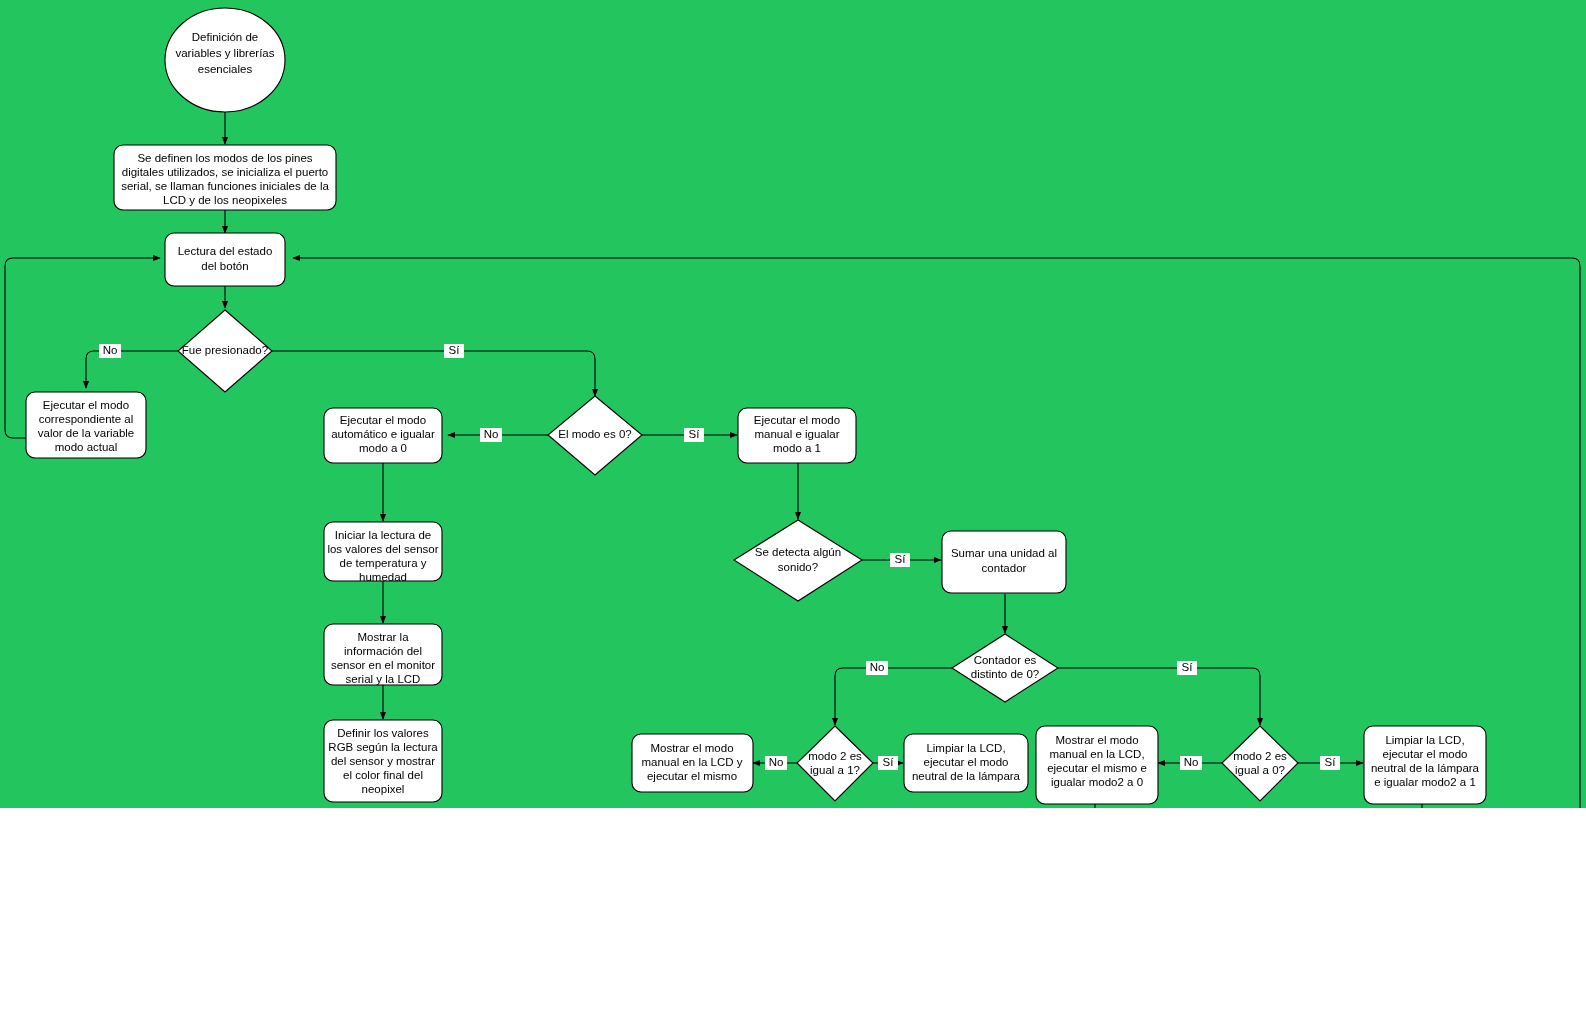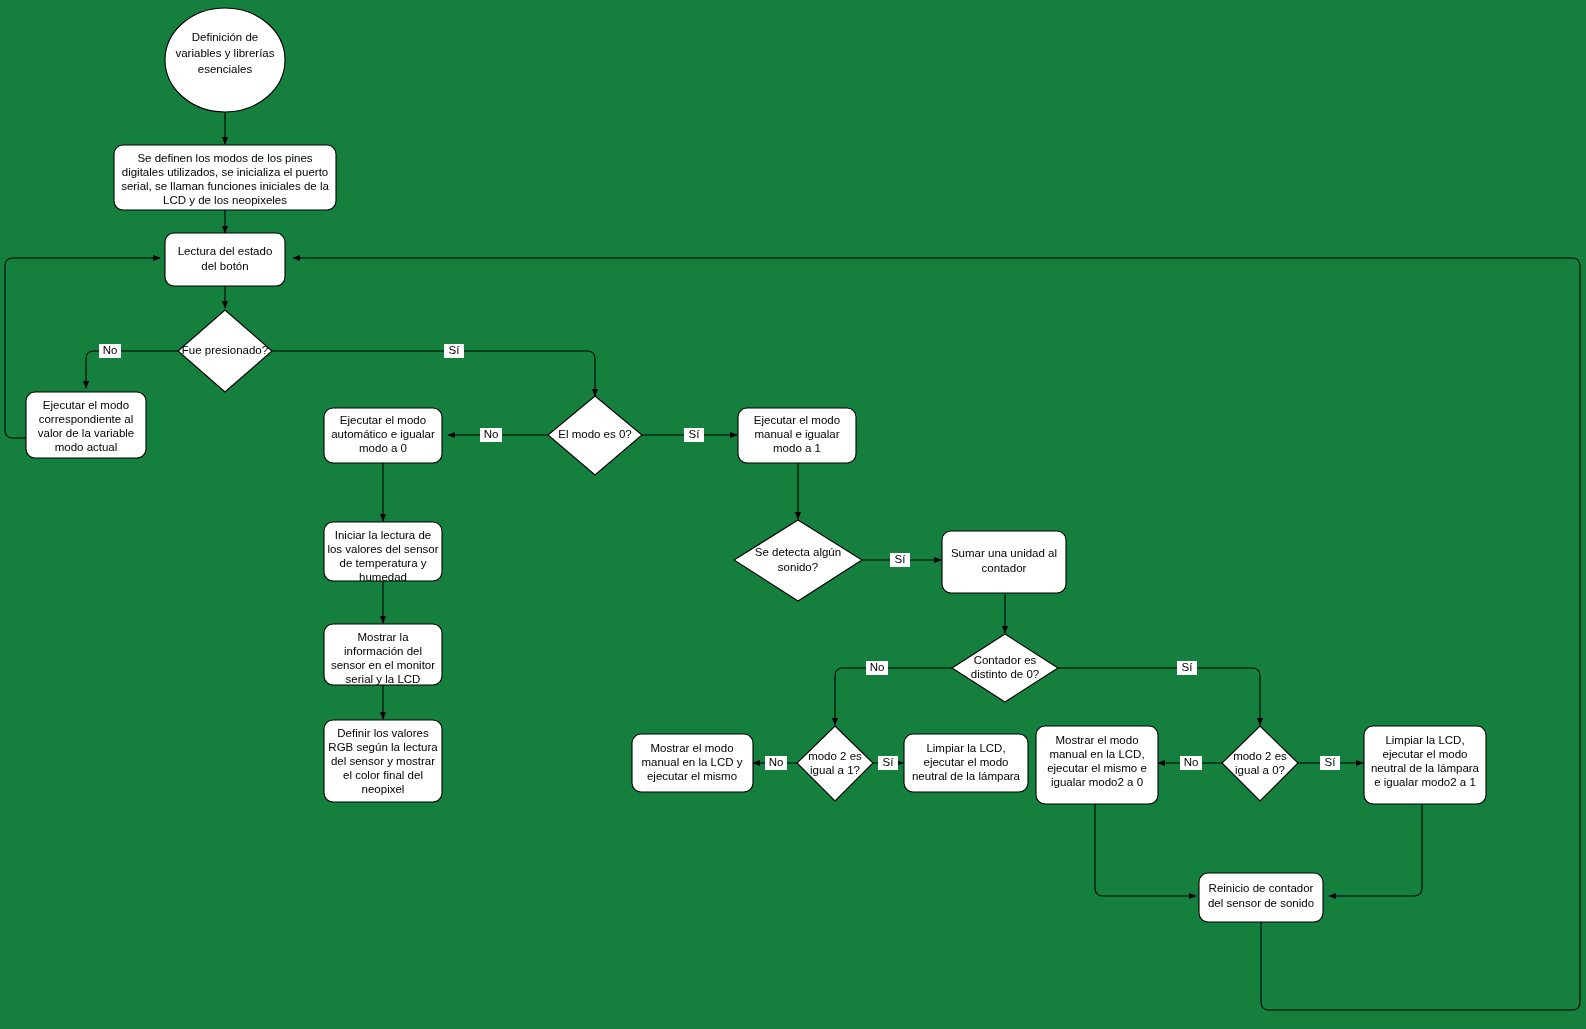--- a/index.html
+++ b/index.html
@@ -3,22 +3,22 @@
 <meta charset="utf-8">
 <style>
   html, body {
     margin: 0;
     padding: 0;
     background: #ffffff;
   }
   #canvas {
     position: relative;
     width: 1586px;
-    height: 1029px;
-    background: #15803d;
+    height: 808px;
+    background: #22c55e;
     font-family: "Liberation Sans", sans-serif;
   }
   svg#flow {
     position: absolute;
     top: 0;
     left: 0;
     width: 1586px;
     height: 1029px;
   }
   .shape {

